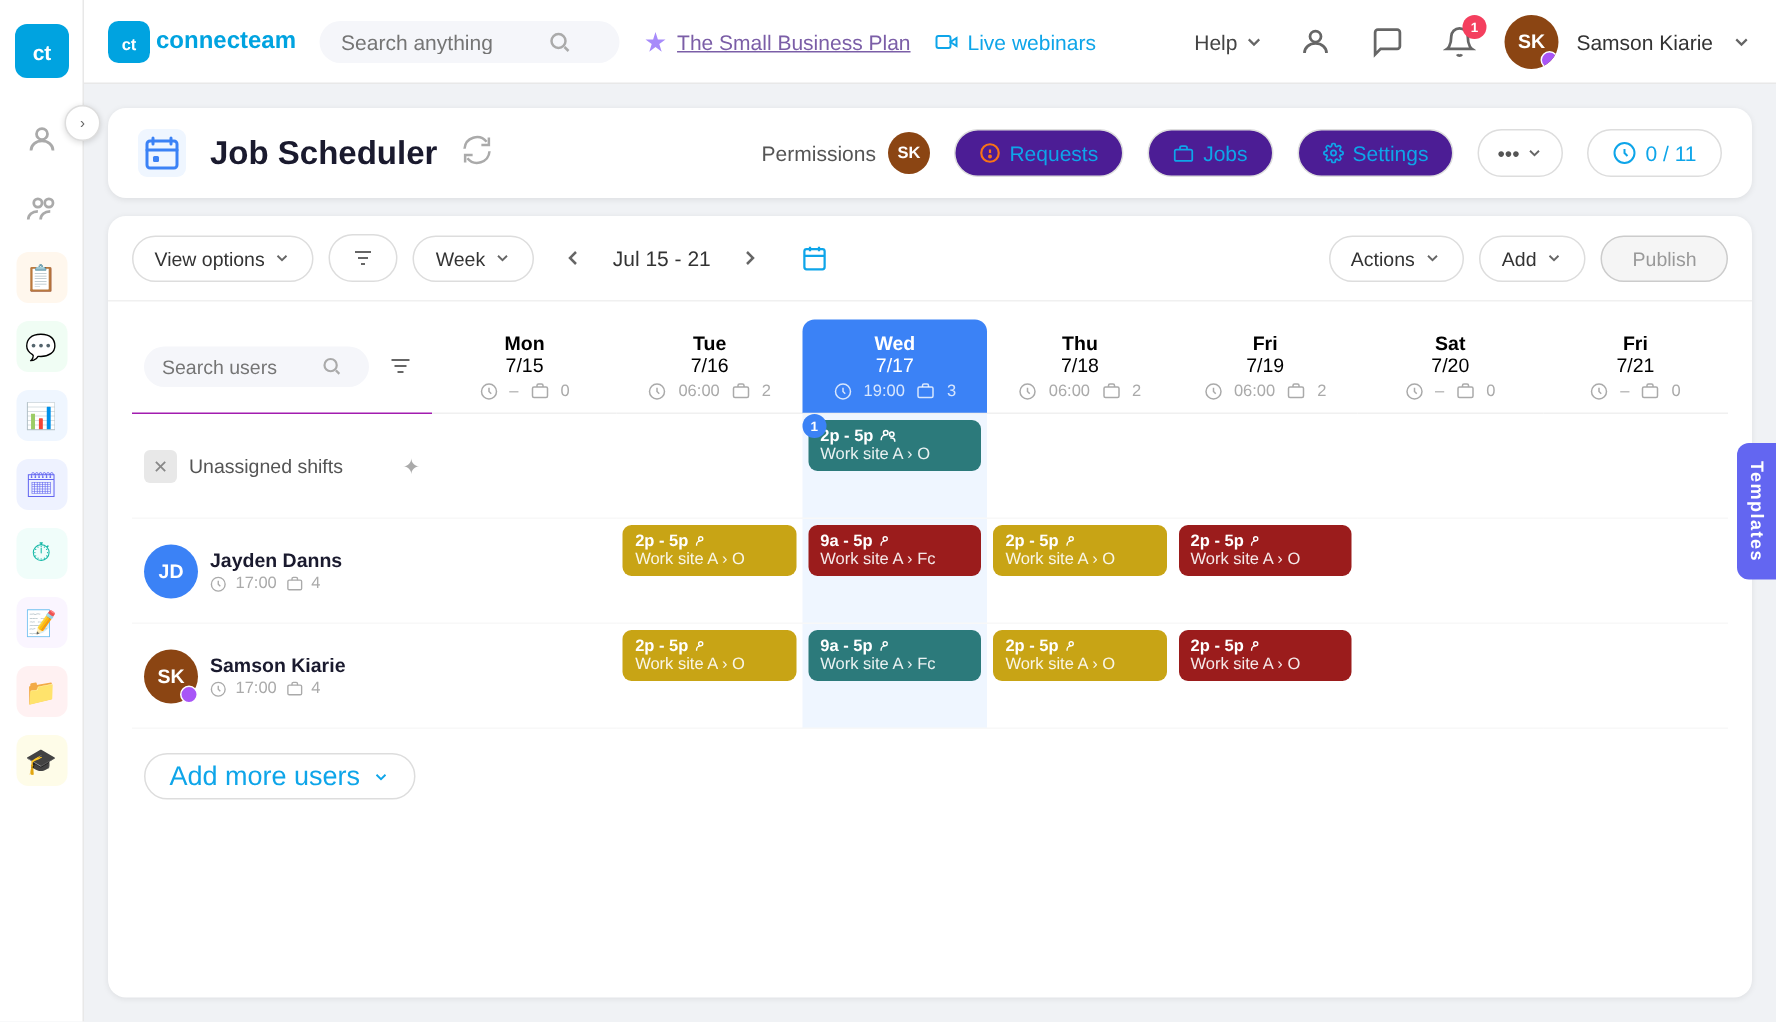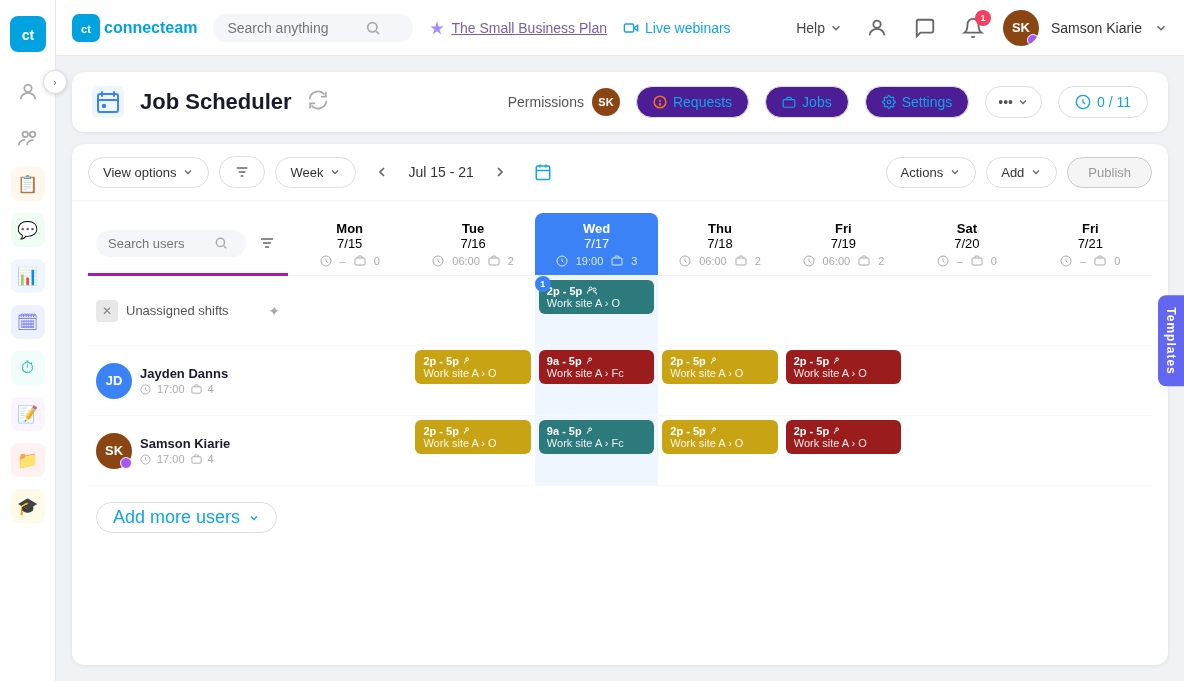--- a/index.html
+++ b/index.html
@@ -396,21 +396,21 @@
             </svg>
         </button>
         <button class="publish-btn">
           <span>Publish</span>
         </button>
       </div>
 
       <div class="calendar-wrap">
         <div class="calendar-grid">
 
-          <div style="display:flex;align-items:center;gap:8px;padding:8px;border-bottom:3px solid #a21caf;">
+          <div style="display:flex;align-items:center;gap:8px;padding:8px;border-bottom:1px solid #a21caf;">
             <div class="user-search">
               <input type="text" placeholder="Search users" style="">
               <svg width="14" height="14" viewBox="0 0 24 24" fill="none" stroke="#aaa" stroke-width="2.5">
                   <circle cx="11" cy="11" r="7"></circle>
                   <path d="m21 21-4-4"></path>
                 </svg>
             </div>
             <div class="sort-btn">
               <svg width="16" height="16" viewBox="0 0 24 24" fill="none" stroke="#666" stroke-width="2">
                   <path d="M3 6h18M6 12h12M9 18h6"></path>

